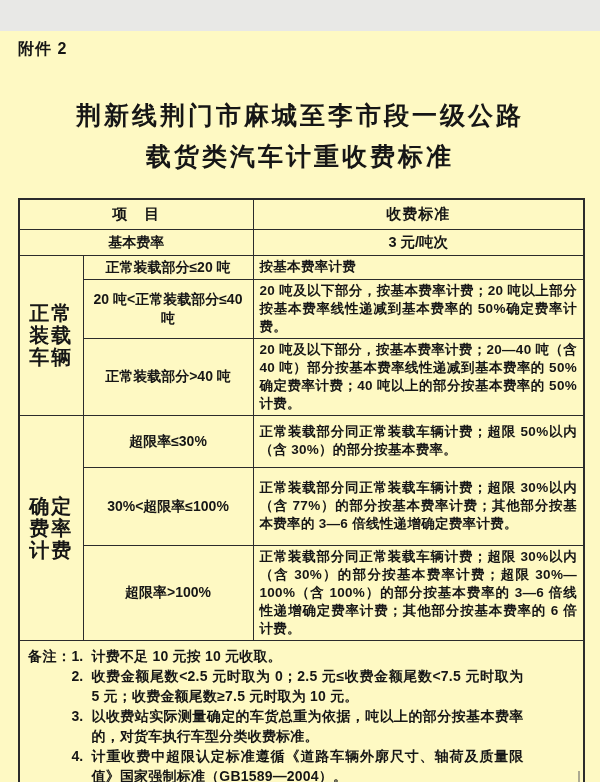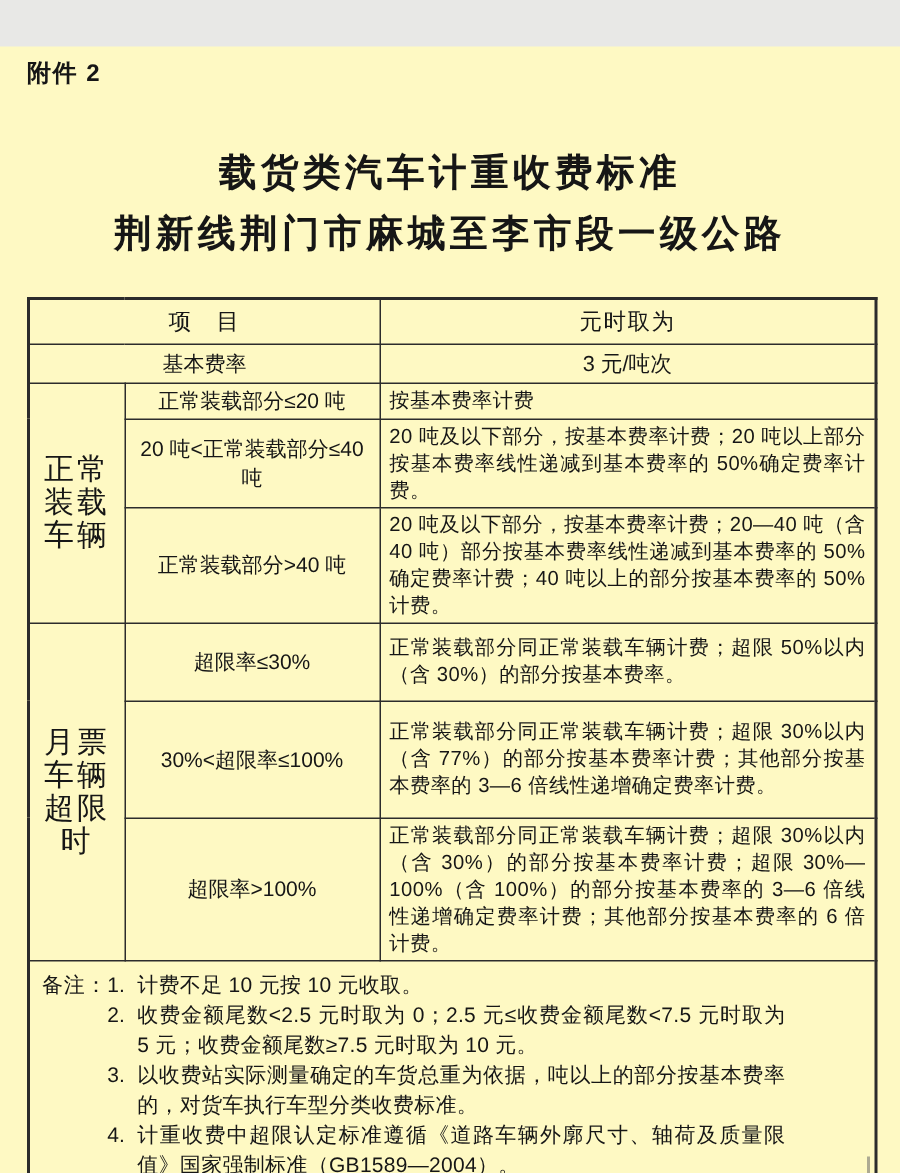--- a/index.html
+++ b/index.html
@@ -22,21 +22,21 @@
     text-align:center;font-size:25px;font-weight:bold;
     letter-spacing:3px;line-height:41px;
   }
   table.fee-table{
     position:absolute;left:18px;top:167px;
     width:565px;border-collapse:collapse;table-layout:fixed;
     border:2.5px solid #2c2c2c;
   }
   .fee-table td{
     border:1.5px solid #2c2c2c;
-    font-weight:normal;color:#161616;
+    font-weight:bold;color:#161616;
     padding:1px 4px;vertical-align:middle;
     overflow:hidden;
   }
   col.c1{width:64px}
   col.c2{width:170px}
   col.c3{width:331px}
   td.center{text-align:center;}
   td.head{font-size:15px;letter-spacing:1px;}
   td.group{
     font-size:20px;text-align:center;letter-spacing:2px;
@@ -71,34 +71,34 @@
   }
 </style>
 </head>
 <body>
 
 <div class="page">
 
   <div class="attachment">附件 2</div>
 
   <div class="title">
+    <div>荆新线荆门市麻城至李市段一级公路</div>
     <div>载货类汽车计重收费标准</div>
-    <div>荆新线荆门市麻城至李市段一级公路</div>
   </div>
 
   <table class="fee-table">
     <colgroup>
         <col class="c1">
         <col class="c2">
         <col class="c3">
       </colgroup>
     <tbody>
       <tr style="height:30px;">
         <td colspan="2" class="center head">项　目</td>
-        <td class="center head">元时取为</td>
+        <td class="center head">收费标准</td>
       </tr>
       <tr style="height:26px;">
         <td colspan="2" class="center cond">基本费率</td>
         <td class="center base-val">3 元/吨次</td>
       </tr>
 
       <tr style="height:24px;">
         <td rowspan="3" class="group">正常装载车辆</td>
         <td class="cond">正常装载部分≤20 吨</td>
         <td class="std">按基本费率计费</td>
@@ -106,21 +106,21 @@
       <tr style="height:58px;">
         <td class="cond">20 吨&lt;正常装载部分≤40 吨</td>
         <td class="std">20 吨及以下部分，按基本费率计费；20 吨以上部分按基本费率线性递减到基本费率的 50%确定费率计费。</td>
       </tr>
       <tr style="height:72px;">
         <td class="cond">正常装载部分&gt;40 吨</td>
         <td class="std">20 吨及以下部分，按基本费率计费；20—40 吨（含 40 吨）部分按基本费率线性递减到基本费率的 50%确定费率计费；40 吨以上的部分按基本费率的 50%计费。</td>
       </tr>
 
       <tr style="height:52px;">
-        <td rowspan="3" class="group">月票车辆超限时</td>
+        <td rowspan="3" class="group">确定费率计费</td>
         <td class="cond">超限率≤30%</td>
         <td class="std">正常装载部分同正常装载车辆计费；超限 50%以内（含 30%）的部分按基本费率。</td>
       </tr>
       <tr style="height:78px;">
         <td class="cond">30%&lt;超限率≤100%</td>
         <td class="std">正常装载部分同正常装载车辆计费；超限 30%以内（含 77%）的部分按基本费率计费；其他部分按基本费率的 3—6 倍线性递增确定费率计费。</td>
       </tr>
       <tr style="height:92px;">
         <td class="cond">超限率&gt;100%</td>
         <td class="std">正常装载部分同正常装载车辆计费；超限 30%以内（含 30%）的部分按基本费率计费；超限 30%—100%（含 100%）的部分按基本费率的 3—6 倍线性递增确定费率计费；其他部分按基本费率的 6 倍计费。</td>

